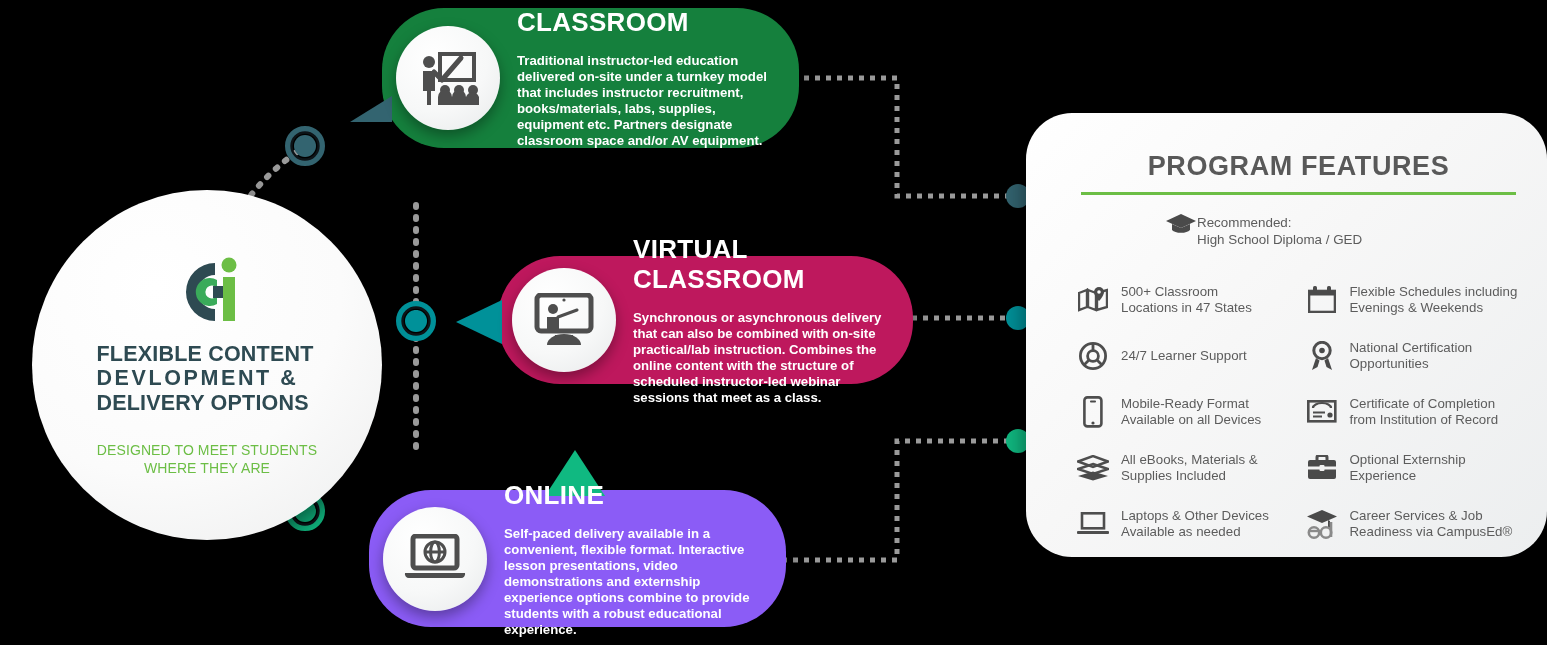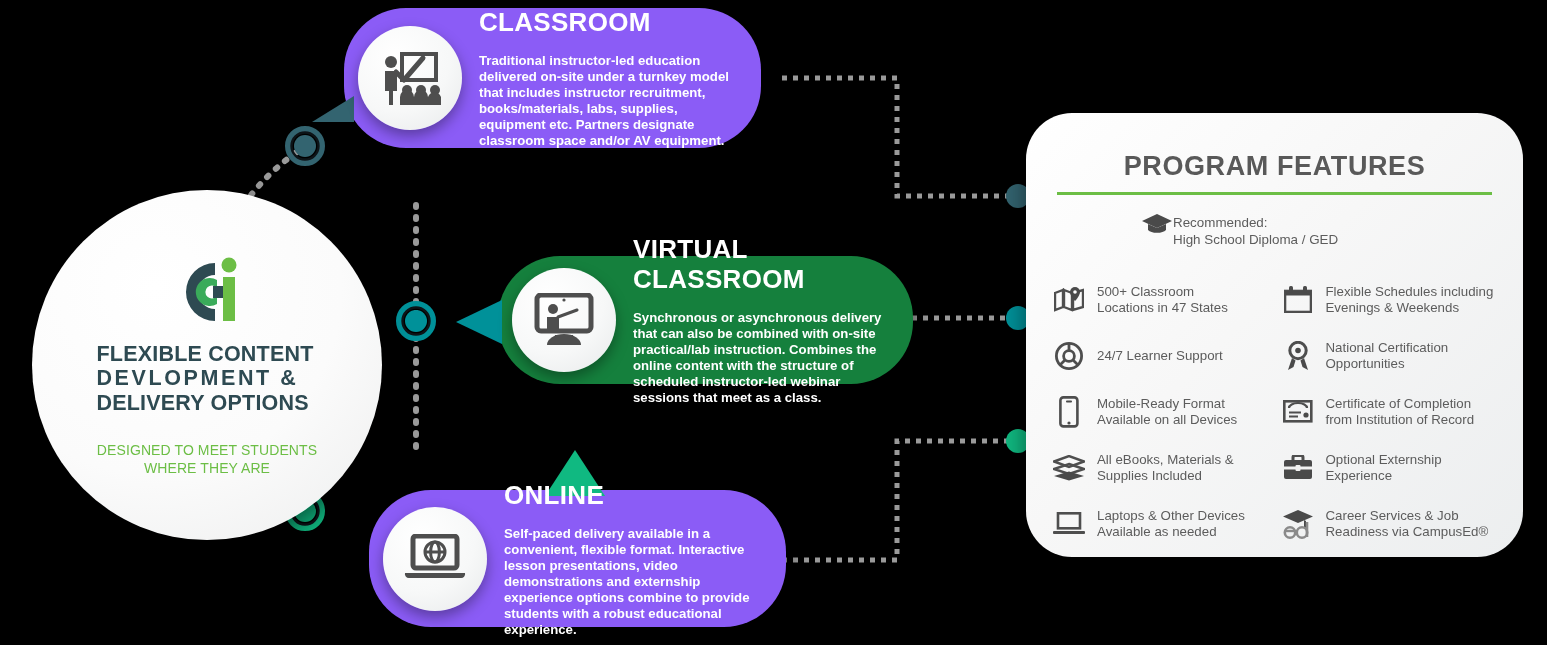--- a/index.html
+++ b/index.html
@@ -33,20 +33,21 @@
   .card-body{margin-left:17px;margin-right:18px;color:#fff;}
   .card-h{font-size:26px;font-weight:bold;letter-spacing:.3px;line-height:30px;margin-bottom:2px;}
   .card-p{font-size:13.2px;line-height:16px;font-weight:600;margin-top:16px;}
   .beak{position:absolute;width:0;height:0;}
 
   
   #panel{
     position:absolute;left:1026px;top:113px;width:497px;height:444px;border-radius:46px;
     background:linear-gradient(135deg,#ffffff 0%,#f7f7f7 45%,#eceeef 100%);
     box-shadow:0 10px 26px rgba(0,0,0,.5);
+    padding-left:24px;
   }
   #panel-title{
     text-align:center;color:#595959;font-weight:bold;font-size:27px;letter-spacing:.6px;
     padding-top:38px;
   }
   #panel-rule{height:2.5px;background:#6cbe45;margin:10px 31px 0 31px;}
   #rec{display:flex;align-items:flex-start;gap:0;margin:18px 0 0 115px;}
   #rec .txt{color:#5c5c5c;font-size:13.4px;line-height:17px;padding-top:1px;}
   #grid{display:grid;grid-template-columns:1fr 1fr;column-gap:4px;row-gap:0;margin:24px 18px 0 26px;}
   .feat{display:flex;align-items:center;gap:11px;height:56px;}
@@ -106,21 +107,21 @@
         <div class="l2">DEVLOPMENT &amp;</div>
         <div>DELIVERY OPTIONS</div>
       </div>
     </div>
     <div id="hub-sub">
       <div>DESIGNED TO MEET STUDENTS</div>
       <div>WHERE THEY ARE</div>
     </div>
   </div>
 
-  <div class="card" id="card-classroom" style="left:344px;top:8px;width:417px;height:140px;background:#8b5cf6;">
+  <div class="card" id="card-classroom" style="left:382px;top:8px;width:417px;height:140px;background:#15803d;">
     <div class="beak" style="left:-32px;top:88px;border-top:26px solid transparent;border-bottom:0 solid transparent;border-right:42px solid #336470;"></div>
     <div class="inner">
       <div class="card-icon">
         <svg width="62" height="56" viewBox="0 0 62 56">
           <rect x="23" y="4" width="34" height="26" fill="none" stroke="#4e4e4e" stroke-width="4"></rect>
           <path d="M17,22 L25,30 L44,8" fill="none" stroke="#4e4e4e" stroke-width="5" stroke-linecap="round" stroke-linejoin="round"></path>
           <circle cx="12" cy="12" r="6" fill="#4e4e4e"></circle>
           <path d="M6,21 h12 v20 h-4 v14 h-4 v-14 h-4 z" fill="#4e4e4e"></path>
           <g fill="#4e4e4e">
             <circle cx="28" cy="40" r="5"></circle>
@@ -132,21 +133,21 @@
           </g>
         </svg>
       </div>
       <div class="card-body">
         <div class="card-h">CLASSROOM</div>
         <div class="card-p">Traditional instructor-led education delivered on-site under a turnkey model that includes instructor recruitment, books/materials, labs, supplies, equipment etc. Partners designate classroom space and/or AV equipment.</div>
       </div>
     </div>
   </div>
 
-  <div class="card" id="card-virtual" style="left:498px;top:256px;width:415px;height:128px;background:#15803d;">
+  <div class="card" id="card-virtual" style="left:498px;top:256px;width:415px;height:128px;background:#be185d;">
     <div class="beak" style="left:-42px;top:44px;border-top:22px solid transparent;border-bottom:22px solid transparent;border-right:46px solid #009199;"></div>
     <div class="inner">
       <div class="card-icon">
         <svg width="62" height="54" viewBox="0 0 62 54">
           <rect x="4" y="2" width="54" height="36" rx="4" fill="none" stroke="#4e4e4e" stroke-width="5"></rect>
           <circle cx="31" cy="7" r="1.6" fill="#4e4e4e"></circle>
           <circle cx="20" cy="16" r="5" fill="#4e4e4e"></circle>
           <path d="M14,24 h12 v13 h-12 z" fill="#4e4e4e"></path>
           <path d="M25,24 L44,17" stroke="#4e4e4e" stroke-width="3" stroke-linecap="round"></path>
           <path d="M22,42 h18 v2 h-18 z" fill="#4e4e4e"></path>

